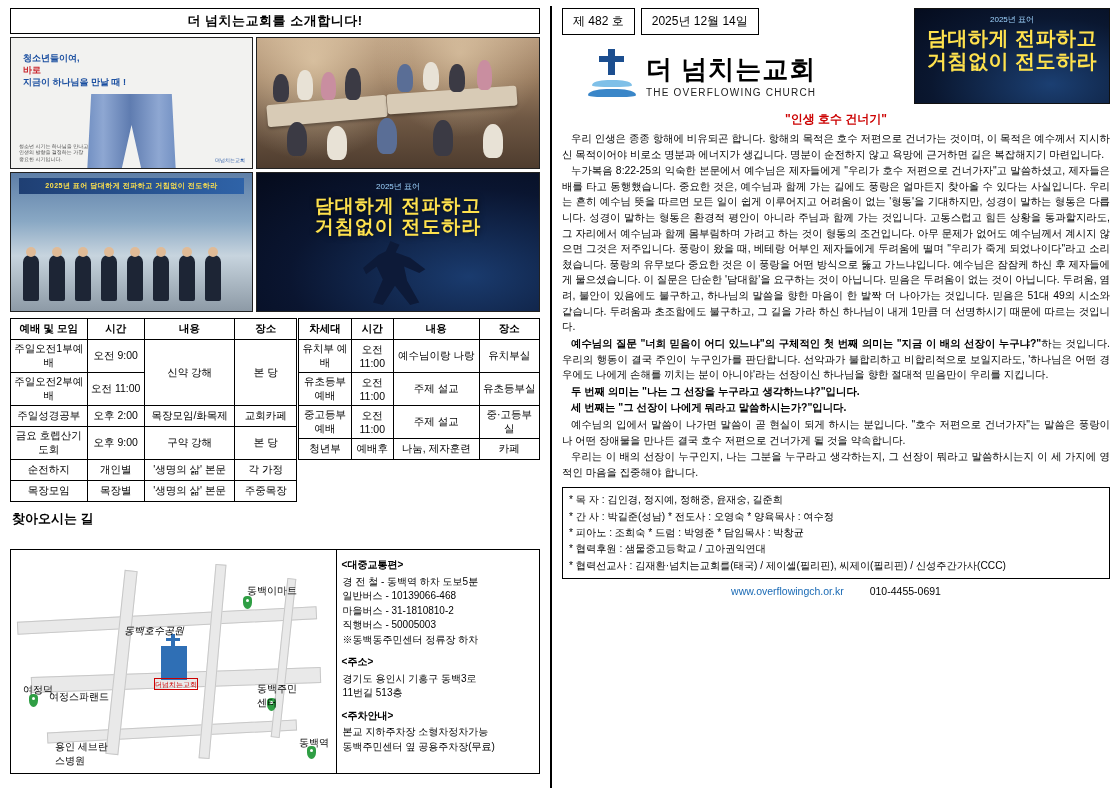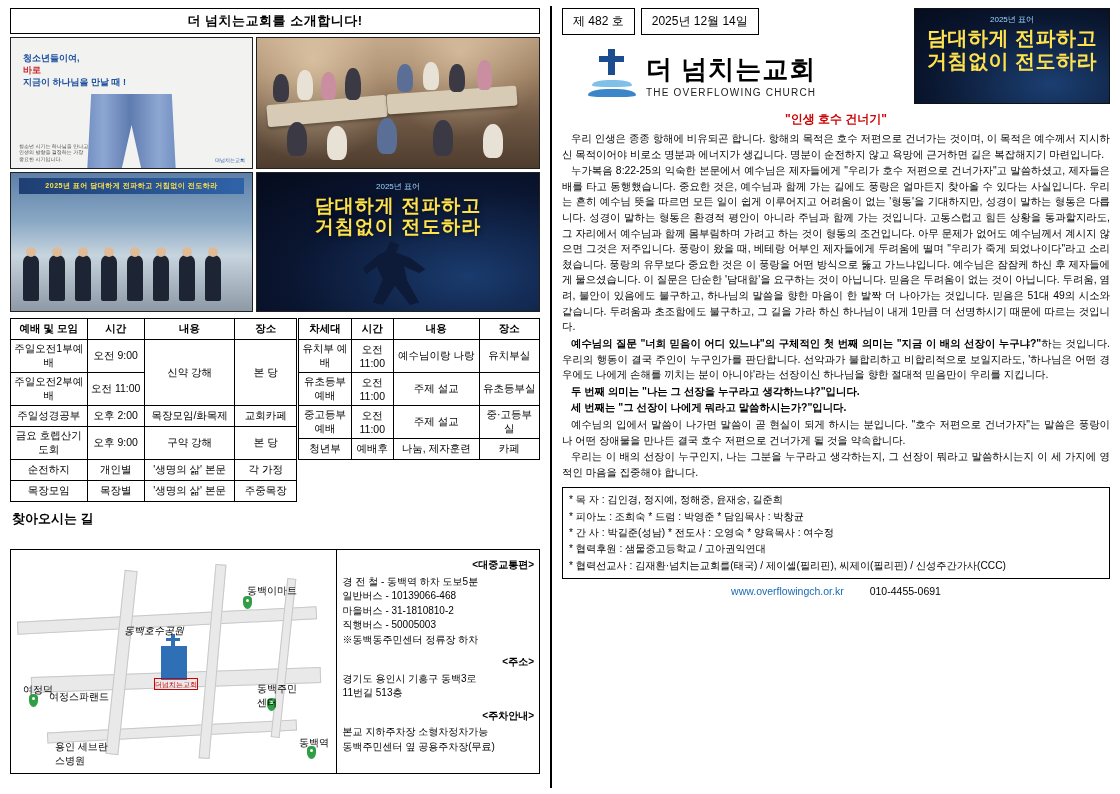--- a/index.html
+++ b/index.html
@@ -112,21 +112,21 @@
   .map .rd-v3 { left:268px; top:28px; width:9px; height:160px; transform:rotate(6deg); }
   .map .lbl { position:absolute; font-size:10px; white-space:nowrap; }
   .map .pin { position:absolute; width:9px; height:13px; background:#2f9e44; border-radius:4px 4px 50% 50%; }
   .map .pin:after { content:""; position:absolute; left:3px; top:3px; width:3px; height:3px; background:#fff; border-radius:50%; }
   .map .church { position:absolute; left:150px; top:96px; width:26px; height:34px; background:#2f6fb5; }
   .map .church:before { content:""; position:absolute; left:10px; top:-12px; width:4px; height:14px; background:#2f6fb5; }
   .map .church:after { content:""; position:absolute; left:5px; top:-8px; width:14px; height:3px; background:#2f6fb5; }
   .map .redbox { position:absolute; left:143px; top:128px; width:44px; height:12px; border:1px solid #c00; color:#c00; font-size:7px; text-align:center; line-height:11px; }
 
   .way-info { width:205px; padding:6px 5px; font-size:10px; line-height:1.45; }
-  .way-info .hd { text-align:right; font-weight:bold; margin:2px 0 2px; }
+  .way-info .hd { text-align:left; font-weight:bold; margin:2px 0 2px; }
   .way-info .ln { margin-left:1px; }
 
   
   .issue-row { display:flex; align-items:flex-start; gap:6px; }
   .issue-box { border:1px solid #000; padding:4px 10px; font-size:12px; white-space:nowrap; }
   .logo-wrap { display:flex; align-items:center; gap:8px; margin:14px 0 0 24px; }
   .logo-mark { position:relative; width:52px; height:52px; }
   .logo-mark .cross-v { position:absolute; left:22px; top:0; width:7px; height:26px; background:#1c4e8f; }
   .logo-mark .cross-h { position:absolute; left:13px; top:7px; width:25px; height:6px; background:#1c4e8f; }
   .logo-mark .wave { position:absolute; left:2px; bottom:4px; width:48px; height:8px;
@@ -408,22 +408,22 @@
       <p>누가복음 8:22-25의 익숙한 본문에서 예수님은 제자들에게 "우리가 호수 저편으로 건너가자"고 말씀하셨고, 제자들은 배를 타고 동행했습니다. 중요한 것은, 예수님과 함께 가는 길에도 풍랑은 얼마든지 찾아올 수 있다는 사실입니다. 우리는 흔히 예수님 뜻을 따르면 모든 일이 쉽게 이루어지고 어려움이 없는 '형통'을 기대하지만, 성경이 말하는 형통은 다릅니다. 성경이 말하는 형통은 환경적 평안이 아니라 주님과 함께 가는 것입니다. 고통스럽고 힘든 상황을 통과할지라도, 그 자리에서 예수님과 함께 몸부림하며 가려고 하는 것이 형통의 조건입니다. 아무 문제가 없어도 예수님께서 계시지 않으면 그것은 저주입니다. 풍랑이 왔을 때, 베테랑 어부인 제자들에게 두려움에 떨며 "우리가 죽게 되었나이다"라고 소리쳤습니다. 풍랑의 유무보다 중요한 것은 이 풍랑을 어떤 방식으로 뚫고 가느냐입니다. 예수님은 잠잠케 하신 후 제자들에게 물으셨습니다. 이 질문은 단순한 '담대함'을 요구하는 것이 아닙니다. 믿음은 두려움이 없는 것이 아닙니다. 두려움, 염려, 불안이 있음에도 불구하고, 하나님의 말씀을 향한 마음이 한 발짝 더 나아가는 것입니다. 믿음은 51대 49의 시소와 같습니다. 두려움과 초조함에도 불구하고, 그 길을 가라 하신 하나님이 내게 1만큼 더 선명하시기 때문에 따르는 것입니다.</p>
       <p><b>예수님의 질문 "너희 믿음이 어디 있느냐"의 구체적인 첫 번째 의미는 "지금 이 배의 선장이 누구냐?"</b>하는 것입니다. 우리의 행동이 결국 주인이 누구인가를 판단합니다. 선악과가 불합리하고 비합리적으로 보일지라도, '하나님은 어떤 경우에도 나에게 손해를 끼치는 분이 아니야'라는 선장이신 하나님을 향한 절대적 믿음만이 우리를 지킵니다.</p>
       <p><b>두 번째 의미는 "나는 그 선장을 누구라고 생각하느냐?"입니다.</b></p>
       <p><b>세 번째는 "그 선장이 나에게 뭐라고 말씀하시는가?"입니다.</b></p>
       <p>예수님의 입에서 말씀이 나가면 말씀이 곧 현실이 되게 하시는 분입니다. "호수 저편으로 건너가자"는 말씀은 풍랑이나 어떤 장애물을 만나든 결국 호수 저편으로 건너가게 될 것을 약속합니다.</p>
       <p>우리는 이 배의 선장이 누구인지, 나는 그분을 누구라고 생각하는지, 그 선장이 뭐라고 말씀하시는지 이 세 가지에 영적인 마음을 집중해야 합니다.</p>
     </div>
 
     <div class="staff-box">
       <div>* 목 자 : 김인경, 정지예, 정해중, 윤재숭, 길준희</div>
+      <div>* 간 사 : 박길준(성남)    * 전도사 : 오영숙          * 양육목사 : 여수정</div>
       <div>* 피아노 : 조희숙        * 드럼 : 박영준         * 담임목사 : 박창균</div>
-      <div>* 간 사 : 박길준(성남)    * 전도사 : 오영숙          * 양육목사 : 여수정</div>
       <div>* 협력후원 : 샘물중고등학교 / 고아권익연대</div>
       <div>* 협력선교사 : 김재환·넘치는교회를(태국) / 제이셀(필리핀), 씨제이(필리핀) / 신성주간가사(CCC)</div>
     </div>
 
     <div class="footer">
       <div class="url">www.overflowingch.or.kr</div>
       <div>010-4455-0691</div>
     </div>
   </div>
 </div>

